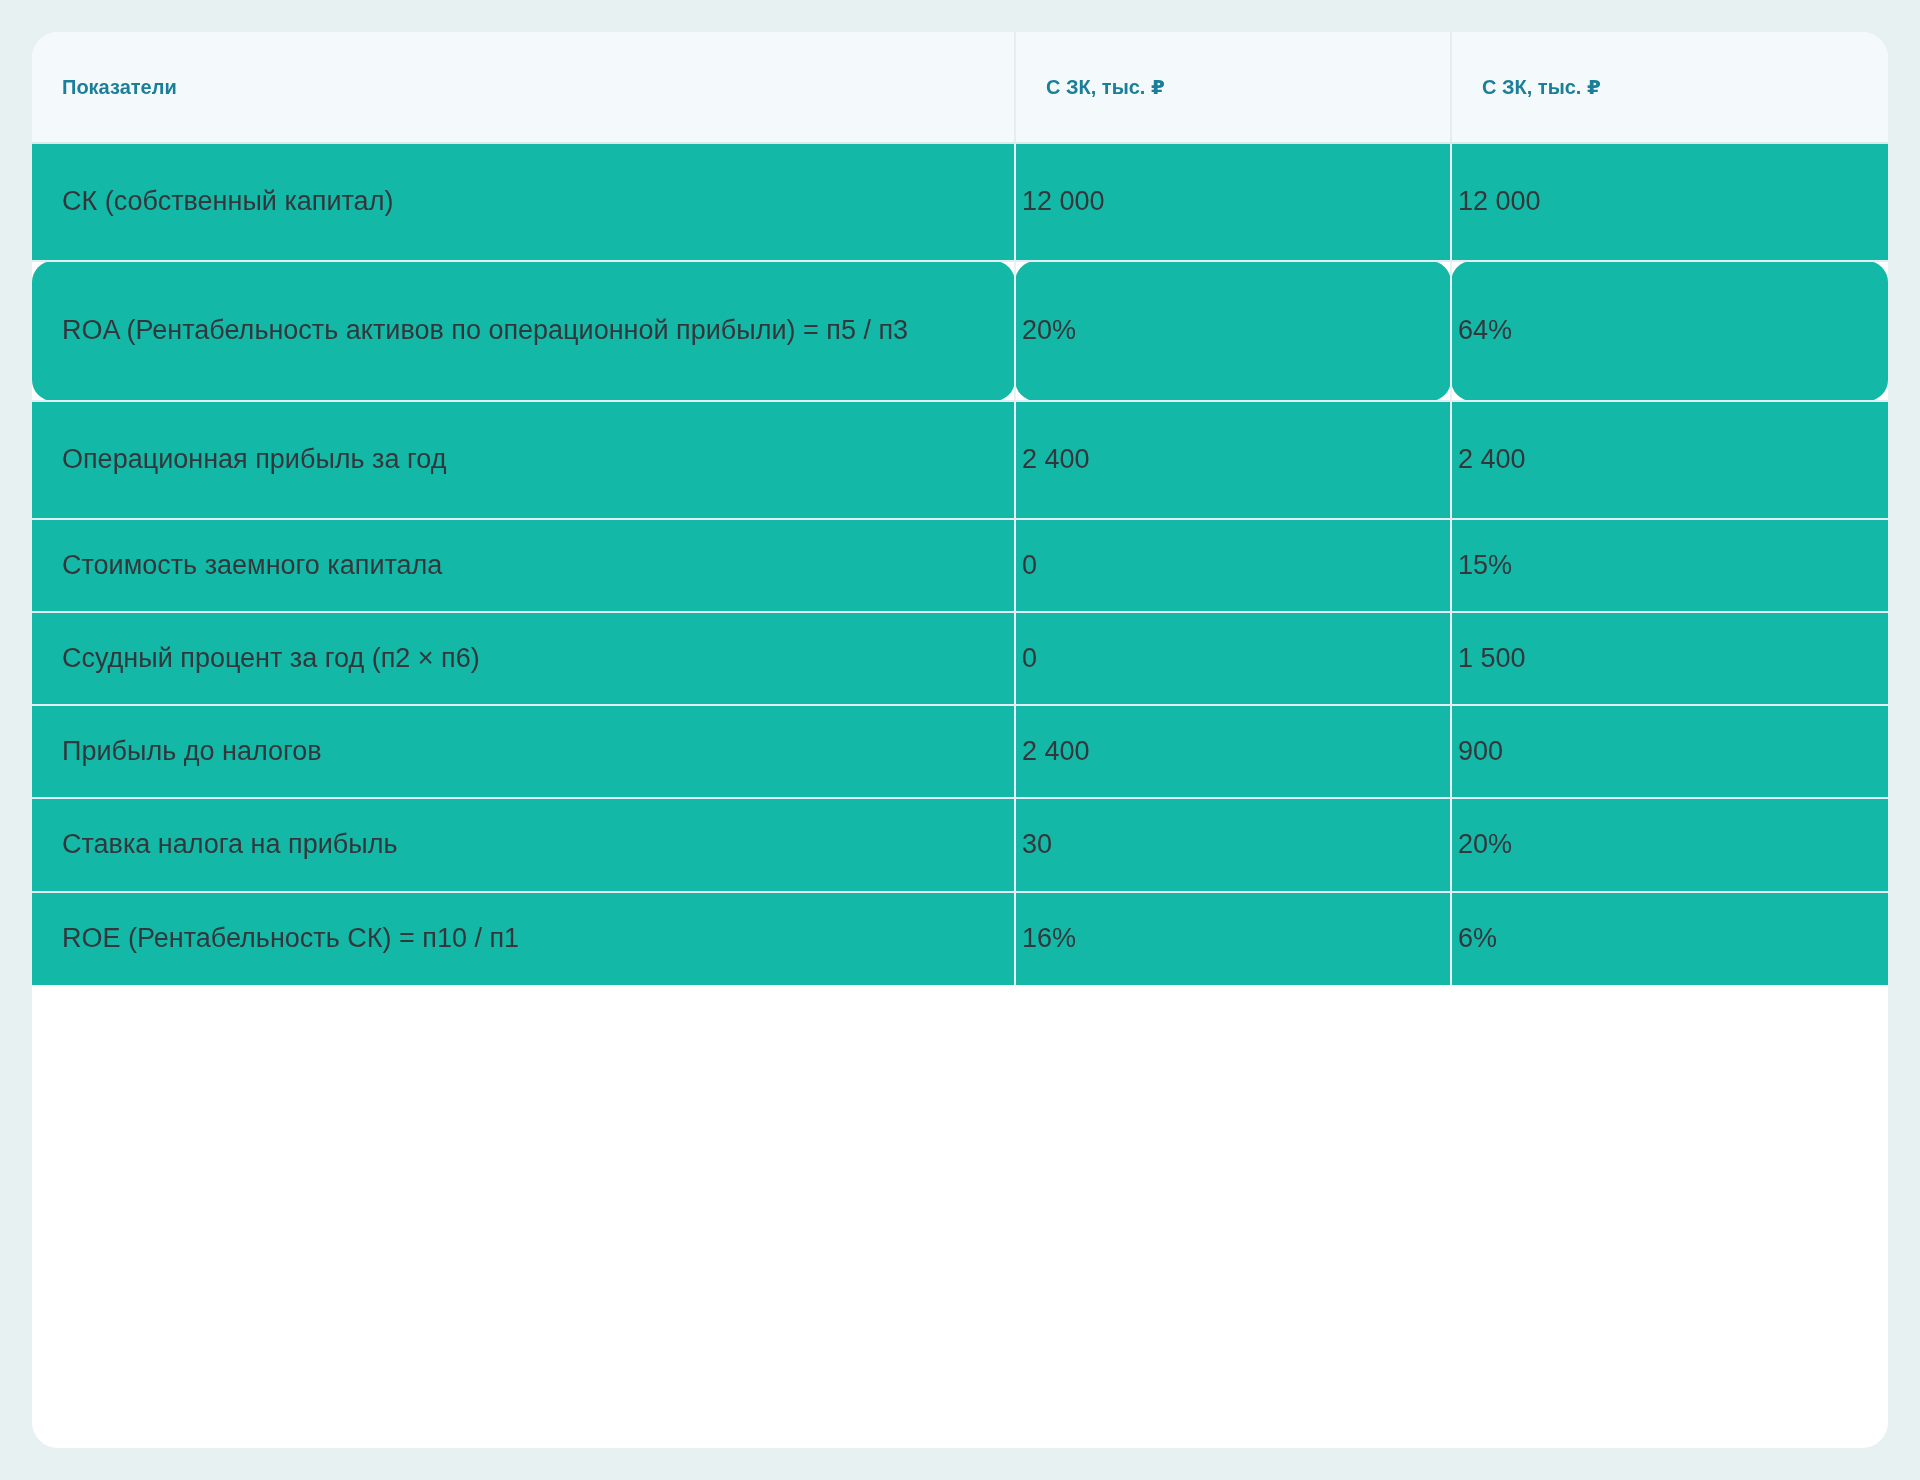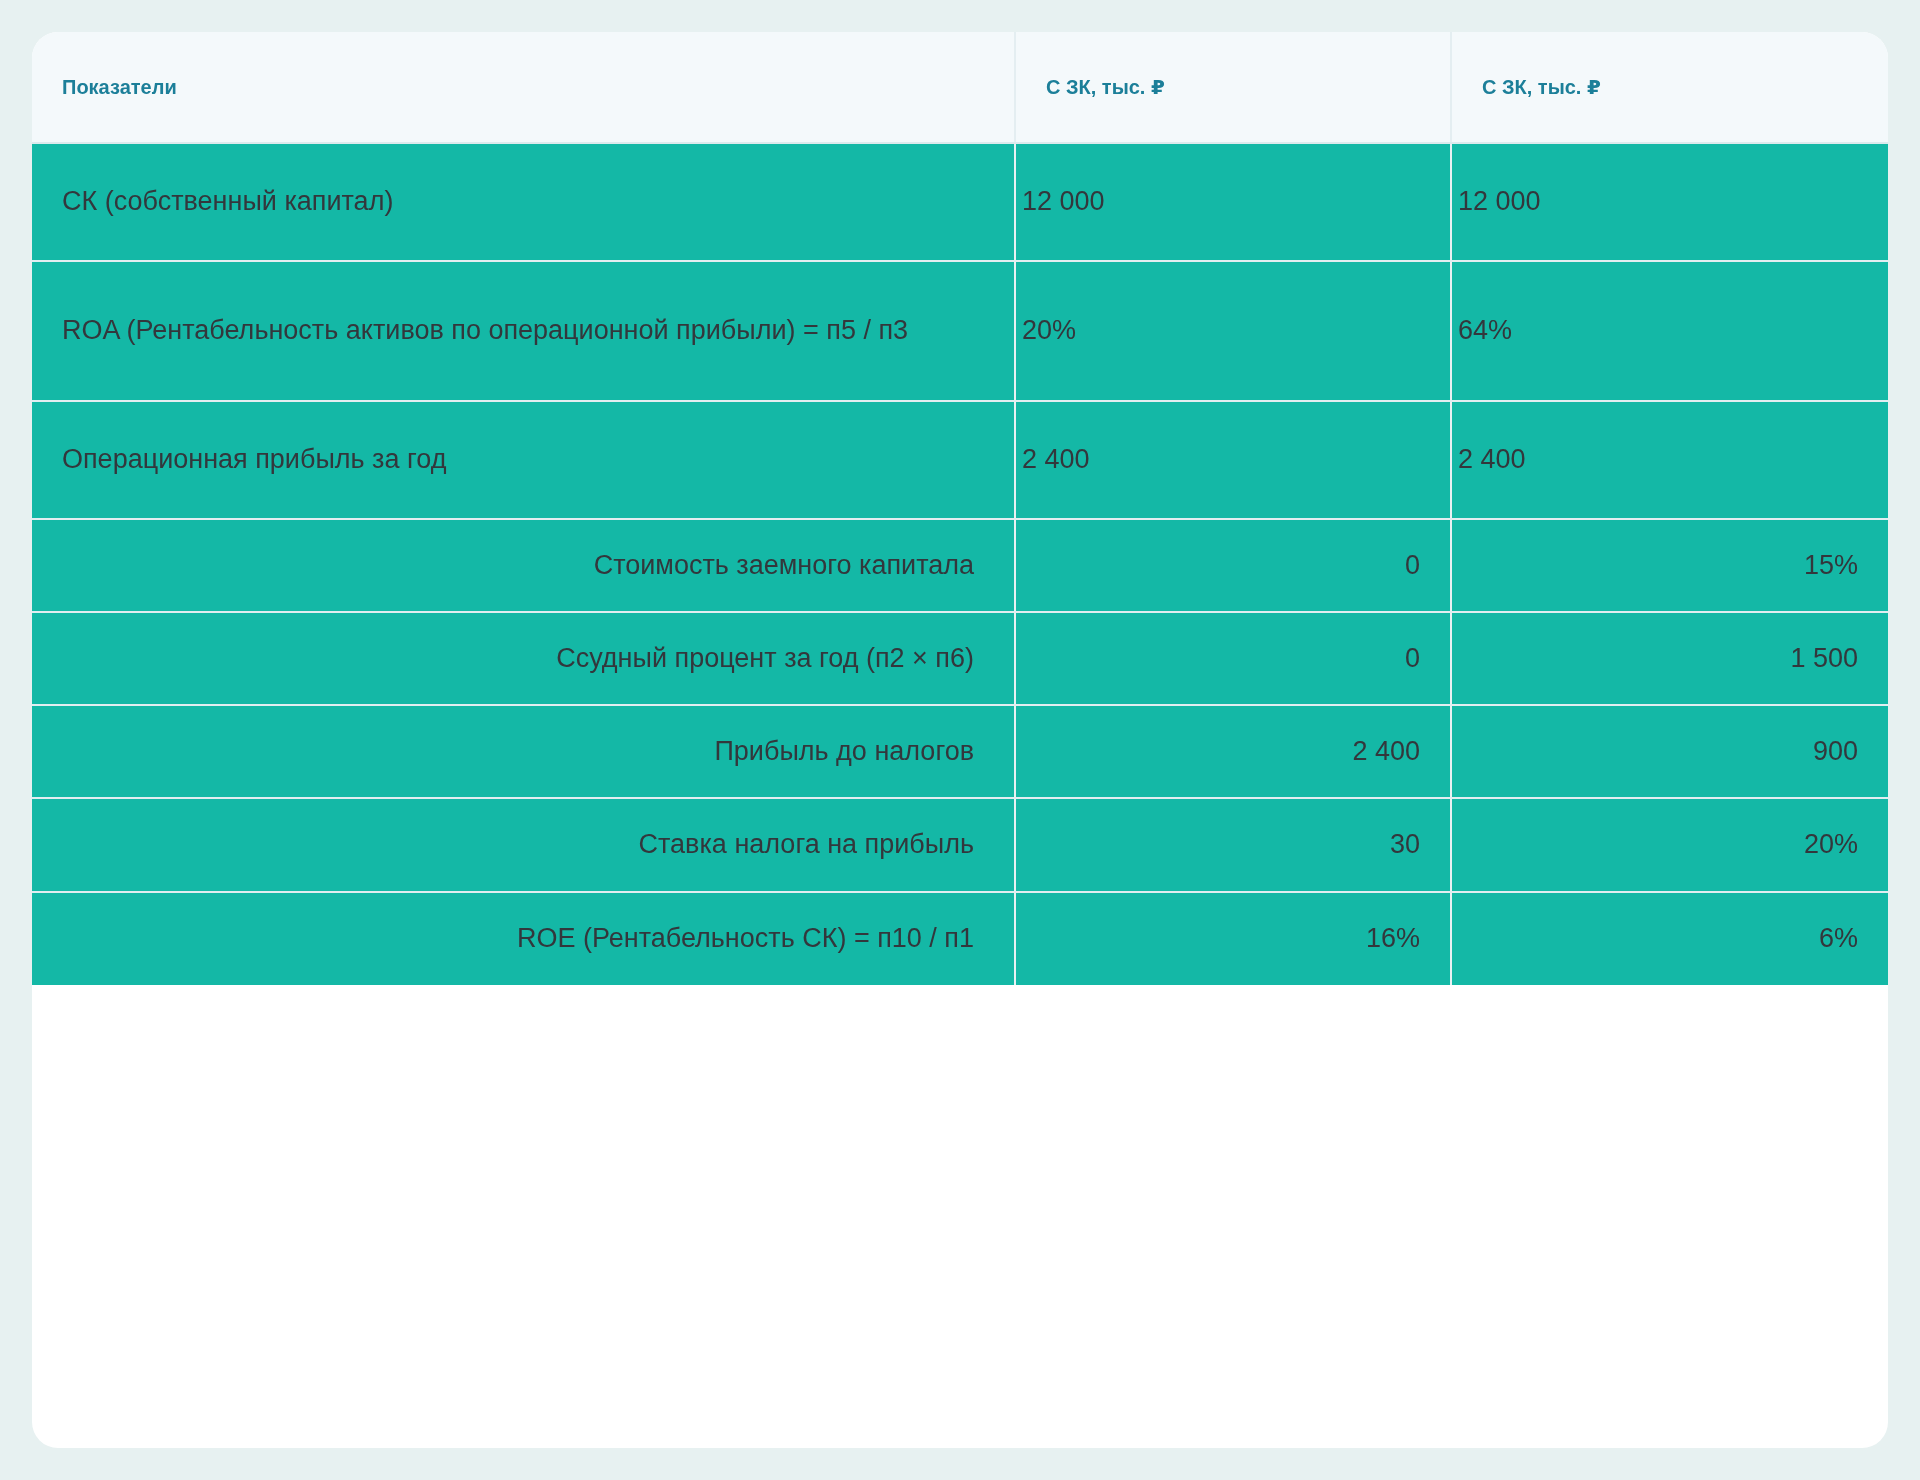--- a/index.html
+++ b/index.html
@@ -76,22 +76,22 @@
     background: #14b8a6;
   }
   tbody td:last-child { border-right: none; }
 
   tbody tr:last-child td { border-bottom: none; }
 
   tbody td.cell-name { padding-right: 40px; }
   tbody td.cell-val  { white-space: nowrap; padding-left: 6px; }
 
   tbody tr.row-tall td { height: 118px; }
-  tbody tr.row-wrap td { height: 140px; }
-  tbody tr.row-short td { height: 93px; text-align: right; }
+  tbody tr.row-wrap td { height: 140px; border-radius: 21px; }
+  tbody tr.row-short td { height: 93px; }
 </style>
 </head>
 <body>
 
 <div class="page">
   <div class="table-card">
     <table class="indicators">
       <colgroup>
         <col class="c-name">
         <col class="c-val1">

